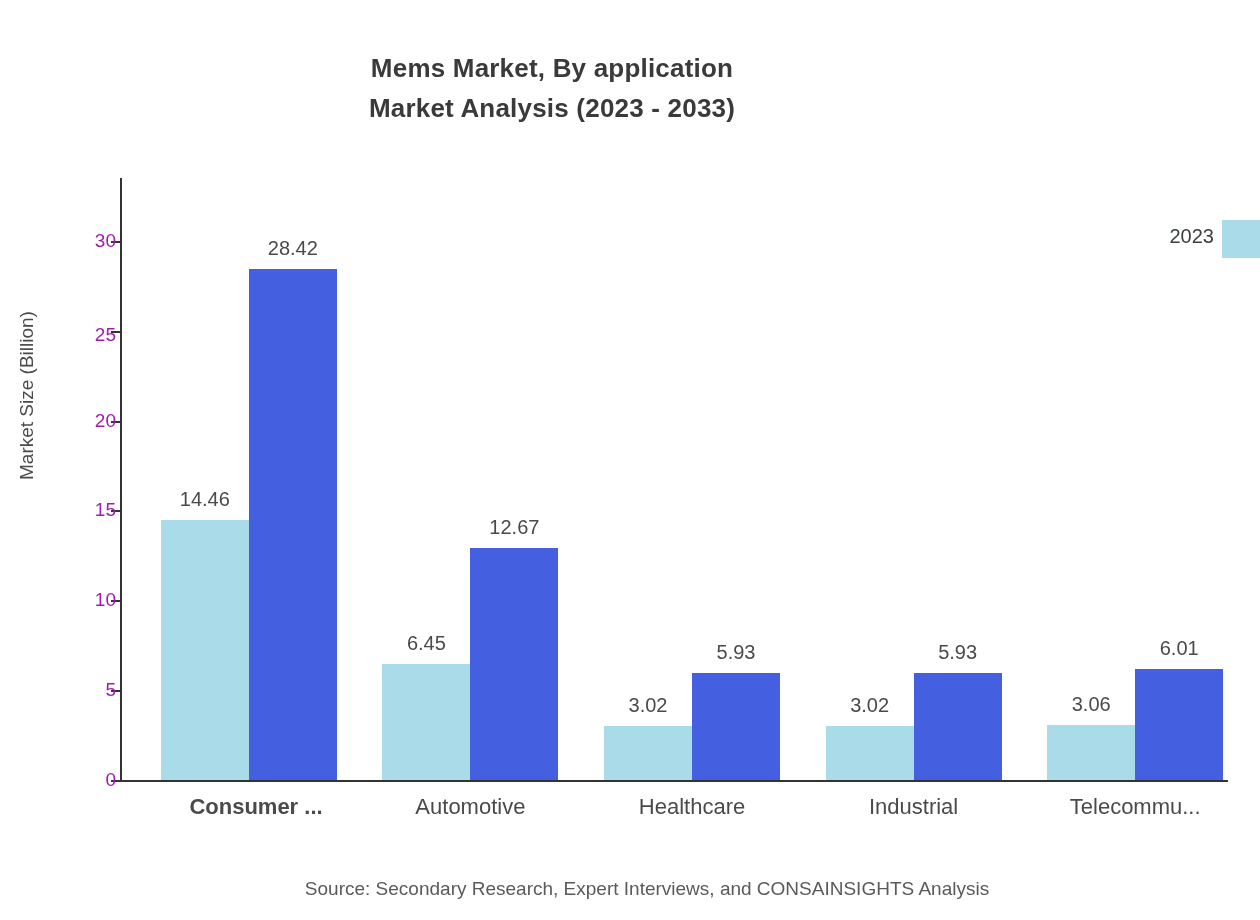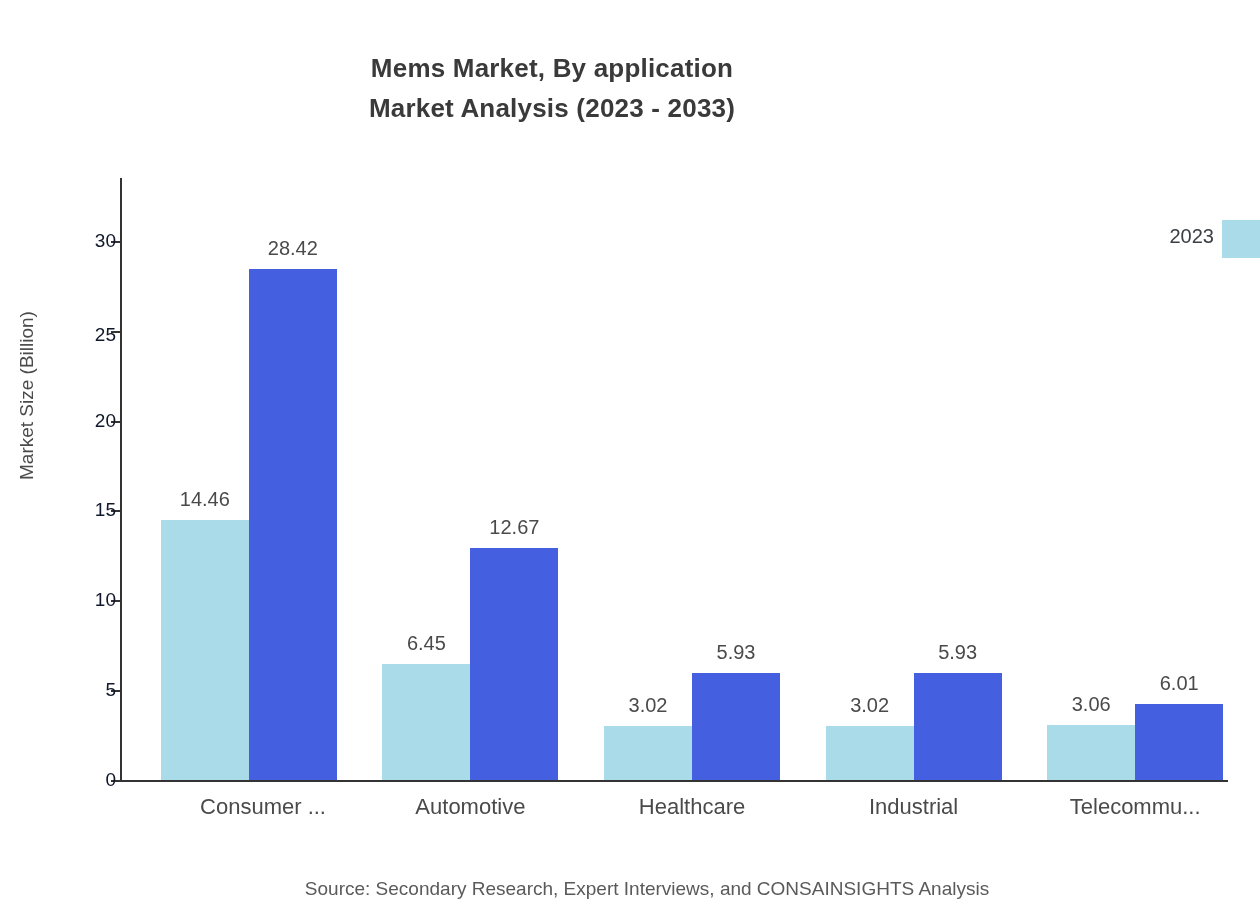--- a/index.html
+++ b/index.html
@@ -67,21 +67,21 @@
     left: -9px;
     width: 9px;
     height: 2px;
     background: #333333;
   }
   .tick-label {
     position: absolute;
     right: 1112px;
     transform: translateY(-50%);
     font-size: 19px;
-    color: #0f172a;
+    color: #a21caf;
     white-space: nowrap;
   }
 
   .y-axis-title {
     position: absolute;
     left: 16px;
     top: 480px;
     transform: rotate(-90deg);
     transform-origin: left top;
     font-size: 19px;
@@ -223,29 +223,29 @@
             <span class="bar-label">3.02</span>
           </div>
           <div class="bar s1" style="height: 106.563px; background: rgb(68, 96, 224);">
             <span class="bar-label">5.93</span>
           </div>
         </div>
         <div class="group" style="left: 927.2px; width: 176px;">
           <div class="bar s0" style="height: 54.9887px; background: rgb(170, 219, 232);">
             <span class="bar-label">3.06</span>
           </div>
-          <div class="bar s1" style="height: 76px; background: rgb(68, 96, 224);">
+          <div class="bar s1" style="height: 111px; background: rgb(68, 96, 224);">
             <span class="bar-label">6.01</span>
           </div>
         </div>
       </div>
   </div>
 
   <div id="cats">
-      <div class="cat-label" style="left: 263px;">Consumer ...</div>
+      <div class="cat-label" style="left: 256px; font-weight: bold;">Consumer ...</div>
       <div class="cat-label" style="left: 470.4px;">Automotive</div>
       <div class="cat-label" style="left: 692px;">Healthcare</div>
       <div class="cat-label" style="left: 913.6px;">Industrial</div>
       <div class="cat-label" style="left: 1135.2px;">Telecommu...</div>
     </div>
 
   <div class="legend">
     <div class="legend-row">
       <span class="legend-text">2023</span>
       <span class="legend-swatch" id="sw0" style="background: rgb(170, 219, 232);"></span>

